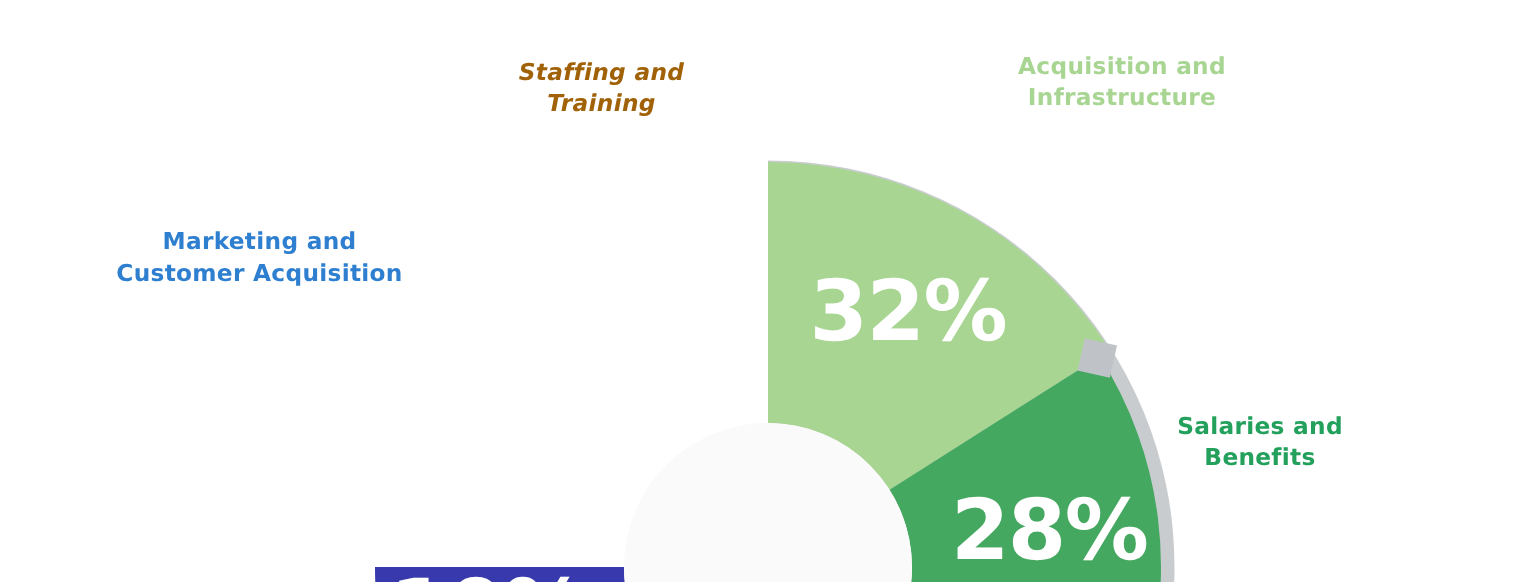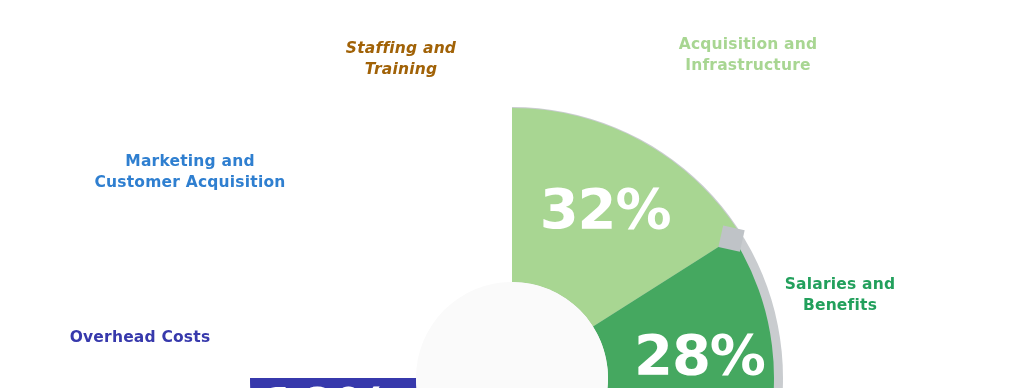--- a/index.html
+++ b/index.html
@@ -80,21 +80,20 @@
         <text class="slice-value" x="407.0477916874502" y="532.4324848285462">18%</text>
       </g>
   </svg>
 
   <div class="cat-label" id="label-staffing" style="left: 316px; top: 38px; width: 170px; color: #a16207; font-style: italic;">Staffing and
 Training</div>
 
   <div class="cat-label" id="label-technology" style="left: 648px; top: 34px; width: 200px; color: rgb(168, 214, 146);">Acquisition and
 Infrastructure</div>
 
-  <div class="cat-label" id="label-marketing" style="left: 85px; top: 151px; width: 210px; color: rgb(47, 127, 208);">Marketing and
+  <div class="cat-label" id="label-marketing" style="left: 68px; top: 151px; width: 210px; color: rgb(47, 127, 208);">Marketing and
 Customer Acquisition</div>
 
   <div class="cat-label" id="label-salaries" style="left: 760px; top: 274px; width: 160px; color: rgb(34, 160, 92);">Salaries and
 Benefits</div>
 
-  <div class="cat-label" id="label-overhead" style="left: 55px; top: 327px; width: 170px; color: rgb(55, 57, 172);">Overhead Costs</div>
 
 </div>
 
 </body></html>

